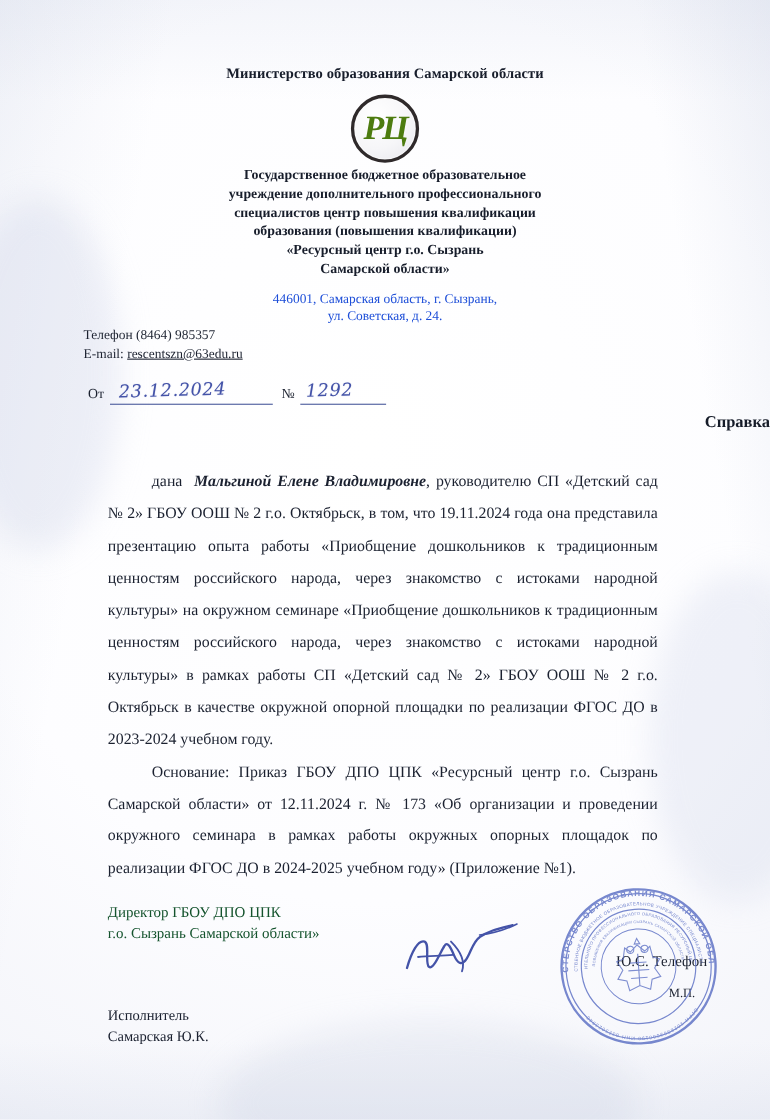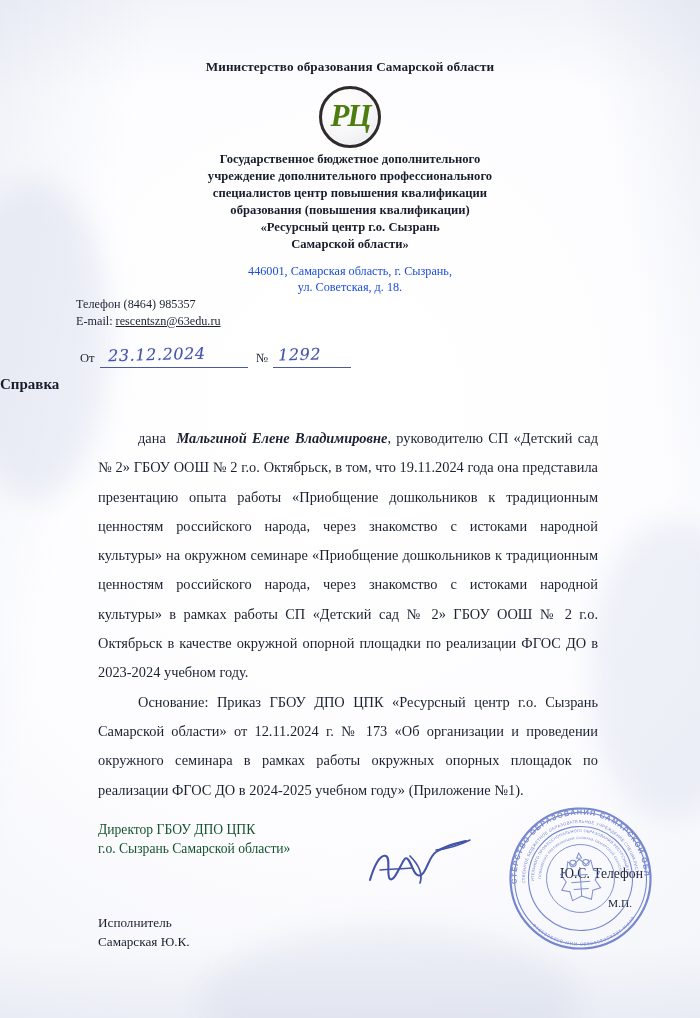--- a/index.html
+++ b/index.html
@@ -174,21 +174,21 @@
   }
   .hw-date { left: 28px; top: 0px; }
   .hw-num  { left: 198px; top: 0px; }
 
   
   .doc-title {
     position: absolute;
     top: 376px;
     left: 0;
     right: 0;
-    text-align: left;
+    text-align: right;
     font-weight: bold;
     font-size: 15px;
     color: #161c29;
   }
 
   
   .body-block {
     position: absolute;
     top: 424px;
     left: 98px;
@@ -271,31 +271,31 @@
 <div class="content">
 
   <div class="ministry">Министерство образования Самарской области</div>
 
   <div class="emblem">
     <div class="emblem-ring"></div>
     <div class="emblem-mono">РЦ</div>
   </div>
 
   <div class="org">
-    <div>Государственное бюджетное дополнительного</div>
+    <div>Государственное бюджетное образовательное</div>
     <div>учреждение дополнительного профессионального</div>
     <div>специалистов центр повышения квалификации</div>
     <div>образования (повышения квалификации)</div>
     <div>«Ресурсный центр г.о. Сызрань</div>
     <div>Самарской области»</div>
   </div>
 
   <div class="address">
     <div>446001, Самарская область, г. Сызрань,</div>
-    <div>ул. Советская, д. 18.</div>
+    <div>ул. Советская, д. 24.</div>
   </div>
 
   <div class="contacts">
     <div>Телефон (8464) 985357</div>
     <div>
       <span>E-mail:</span>
       <span class="mail-link">rescentszn@63edu.ru</span>
     </div>
   </div>
 

